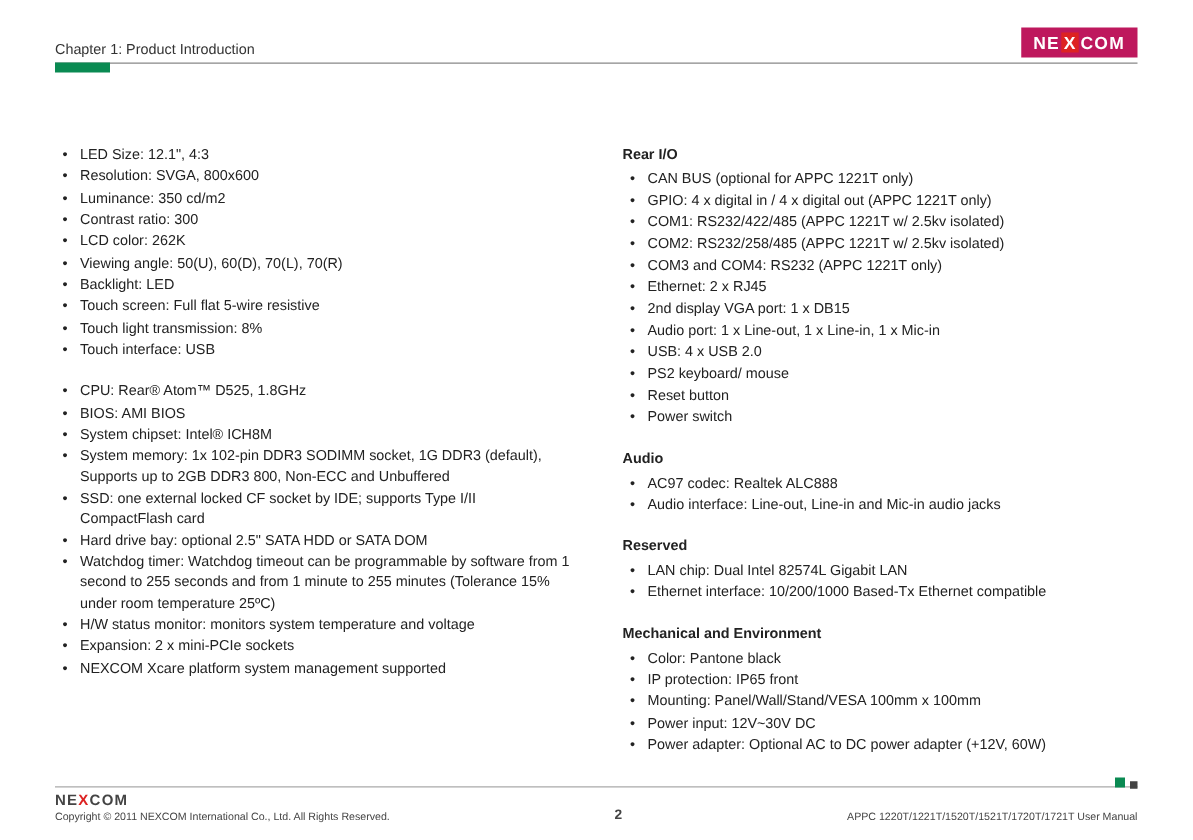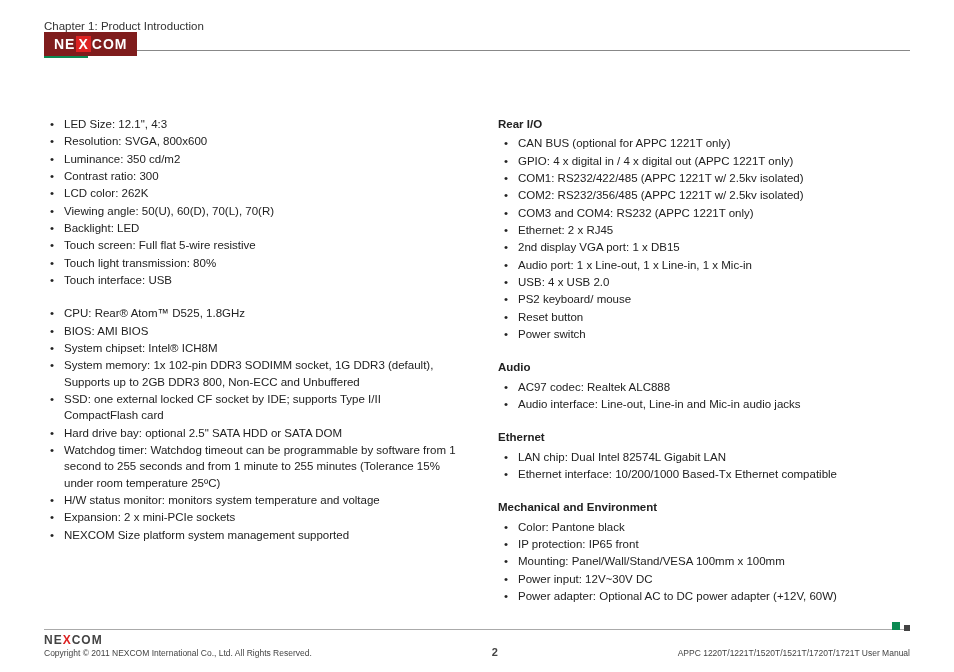--- a/index.html
+++ b/index.html
@@ -9,27 +9,26 @@
     font-family: Arial, Helvetica, sans-serif;
     font-size: 11.5px;
     color: #222;
     background: #fff;
     position: relative;
     padding: 20px 44px 0 44px;
   }
   .header-row {
     display: flex;
     justify-content: space-between;
-    align-items: flex-start;
+    align-items: flex-end;
     height: 26px;
-    flex-direction: column;
   }
   .chapter-title { font-size: 11.5px; color: #333; }
   .logo-top {
-    background: #7f1d1d;
+    background: #be185d;
     color: #fff;
     font-weight: bold;
     font-size: 14px;
     padding: 4px 10px;
     letter-spacing: 1px;
     font-family: Arial, sans-serif;
   }
   .logo-top .x { color: #fff; background:#d22; padding:0 2px; margin:0 1px;}
   .rule {
     border: none;
@@ -100,61 +99,61 @@
   <div class="col">
     <ul>
         <li>LED Size: 12.1", 4:3</li>
         <li>Resolution: SVGA, 800x600</li>
         <li>Luminance: 350 cd/m2</li>
         <li>Contrast ratio: 300</li>
         <li>LCD color: 262K</li>
         <li>Viewing angle: 50(U), 60(D), 70(L), 70(R)</li>
         <li>Backlight: LED</li>
         <li>Touch screen: Full flat 5-wire resistive</li>
-        <li>Touch light transmission: 80%</li>
+        <li>Touch light transmission: 8%</li>
         <li>Touch interface: USB</li>
       </ul>
     <div class="section-gap"></div>
     <ul>
         <li>CPU: Rear® Atom™ D525, 1.8GHz</li>
         <li>BIOS: AMI BIOS</li>
         <li>System chipset: Intel® ICH8M</li>
         <li>System memory: 1x 102-pin DDR3 SODIMM socket, 1G DDR3 (default), Supports up to 2GB DDR3 800, Non-ECC and Unbuffered</li>
         <li>SSD: one external locked CF socket by IDE; supports Type I/II CompactFlash card</li>
         <li>Hard drive bay: optional 2.5" SATA HDD or SATA DOM</li>
         <li>Watchdog timer: Watchdog timeout can be programmable by software from 1 second to 255 seconds and from 1 minute to 255 minutes (Tolerance 15% under room temperature 25ºC)</li>
         <li>H/W status monitor: monitors system temperature and voltage</li>
         <li>Expansion: 2 x mini-PCIe sockets</li>
-        <li>NEXCOM Size platform system management supported</li>
+        <li>NEXCOM Xcare platform system management supported</li>
       </ul>
   </div>
   <div class="col">
     <div class="section-title">Rear I/O</div>
     <ul>
         <li>CAN BUS (optional for APPC 1221T only)</li>
         <li>GPIO: 4 x digital in / 4 x digital out (APPC 1221T only)</li>
         <li>COM1: RS232/422/485 (APPC 1221T w/ 2.5kv isolated)</li>
-        <li>COM2: RS232/356/485 (APPC 1221T w/ 2.5kv isolated)</li>
+        <li>COM2: RS232/258/485 (APPC 1221T w/ 2.5kv isolated)</li>
         <li>COM3 and COM4: RS232 (APPC 1221T only)</li>
         <li>Ethernet: 2 x RJ45</li>
         <li>2nd display VGA port: 1 x DB15</li>
         <li>Audio port: 1 x Line-out, 1 x Line-in, 1 x Mic-in</li>
         <li>USB: 4 x USB 2.0</li>
         <li>PS2 keyboard/ mouse</li>
         <li>Reset button</li>
         <li>Power switch</li>
       </ul>
     <div class="section-gap"></div>
     <div class="section-title">Audio</div>
     <ul>
         <li>AC97 codec: Realtek ALC888</li>
         <li>Audio interface: Line-out, Line-in and Mic-in audio jacks</li>
       </ul>
     <div class="section-gap"></div>
-    <div class="section-title">Ethernet</div>
+    <div class="section-title">Reserved</div>
     <ul>
         <li>LAN chip: Dual Intel 82574L Gigabit LAN</li>
         <li>Ethernet interface: 10/200/1000 Based-Tx Ethernet compatible</li>
       </ul>
     <div class="section-gap"></div>
     <div class="section-title">Mechanical and Environment</div>
     <ul>
         <li>Color: Pantone black</li>
         <li>IP protection: IP65 front</li>
         <li>Mounting: Panel/Wall/Stand/VESA 100mm x 100mm</li>

